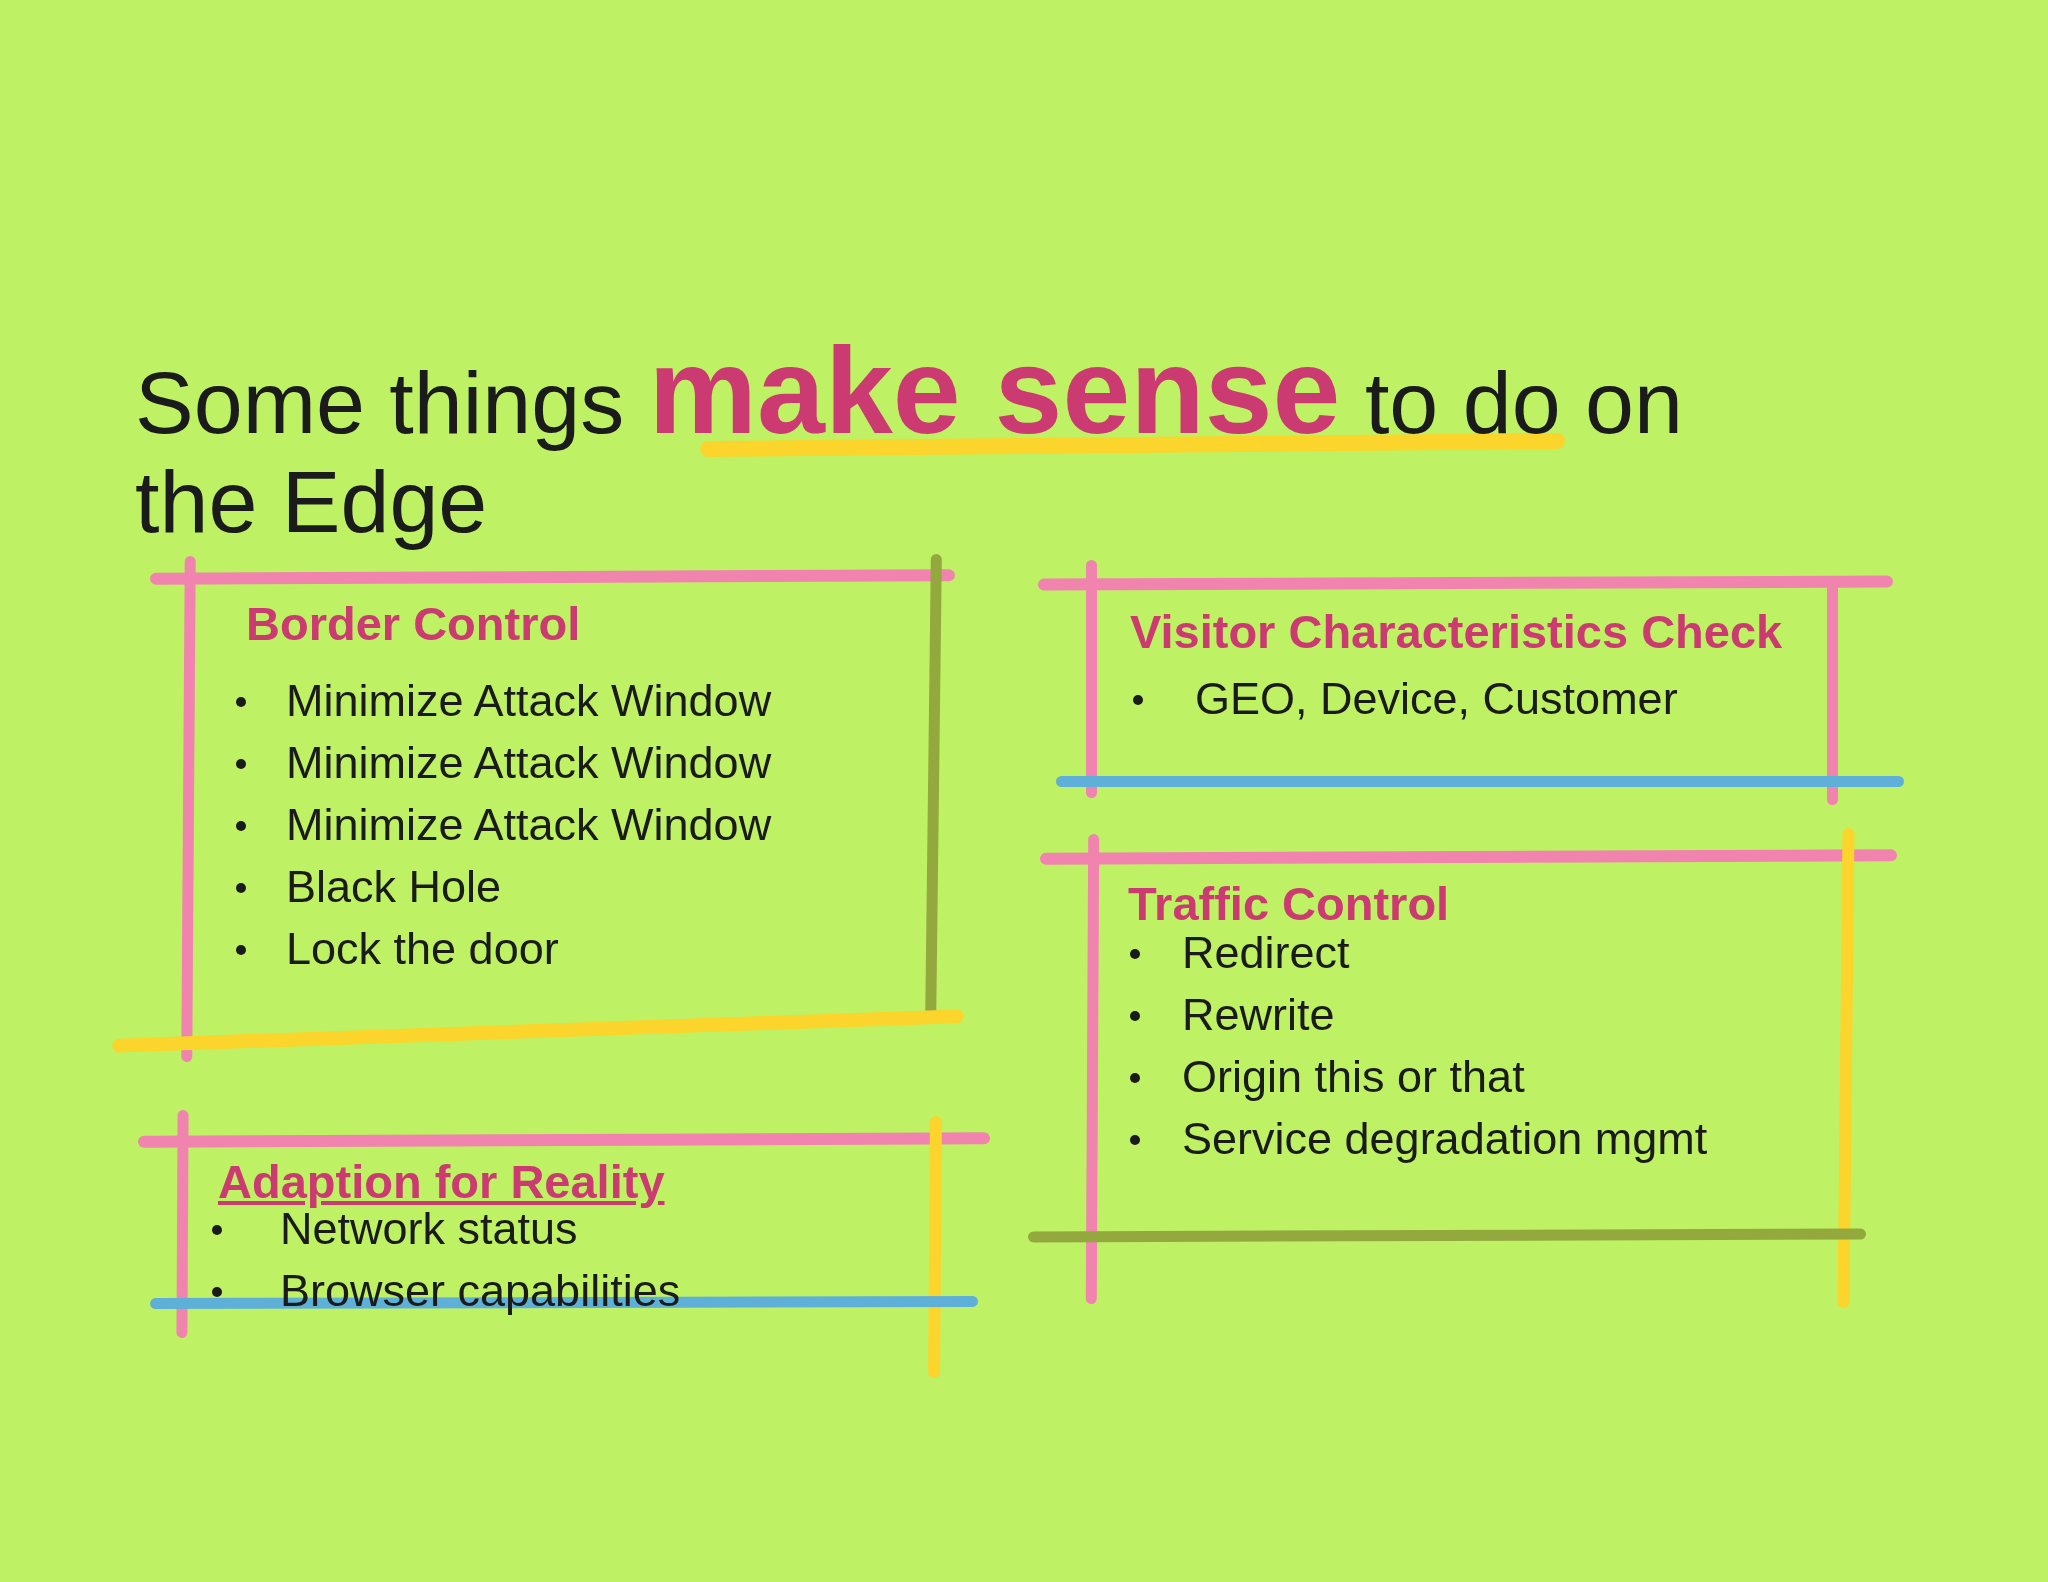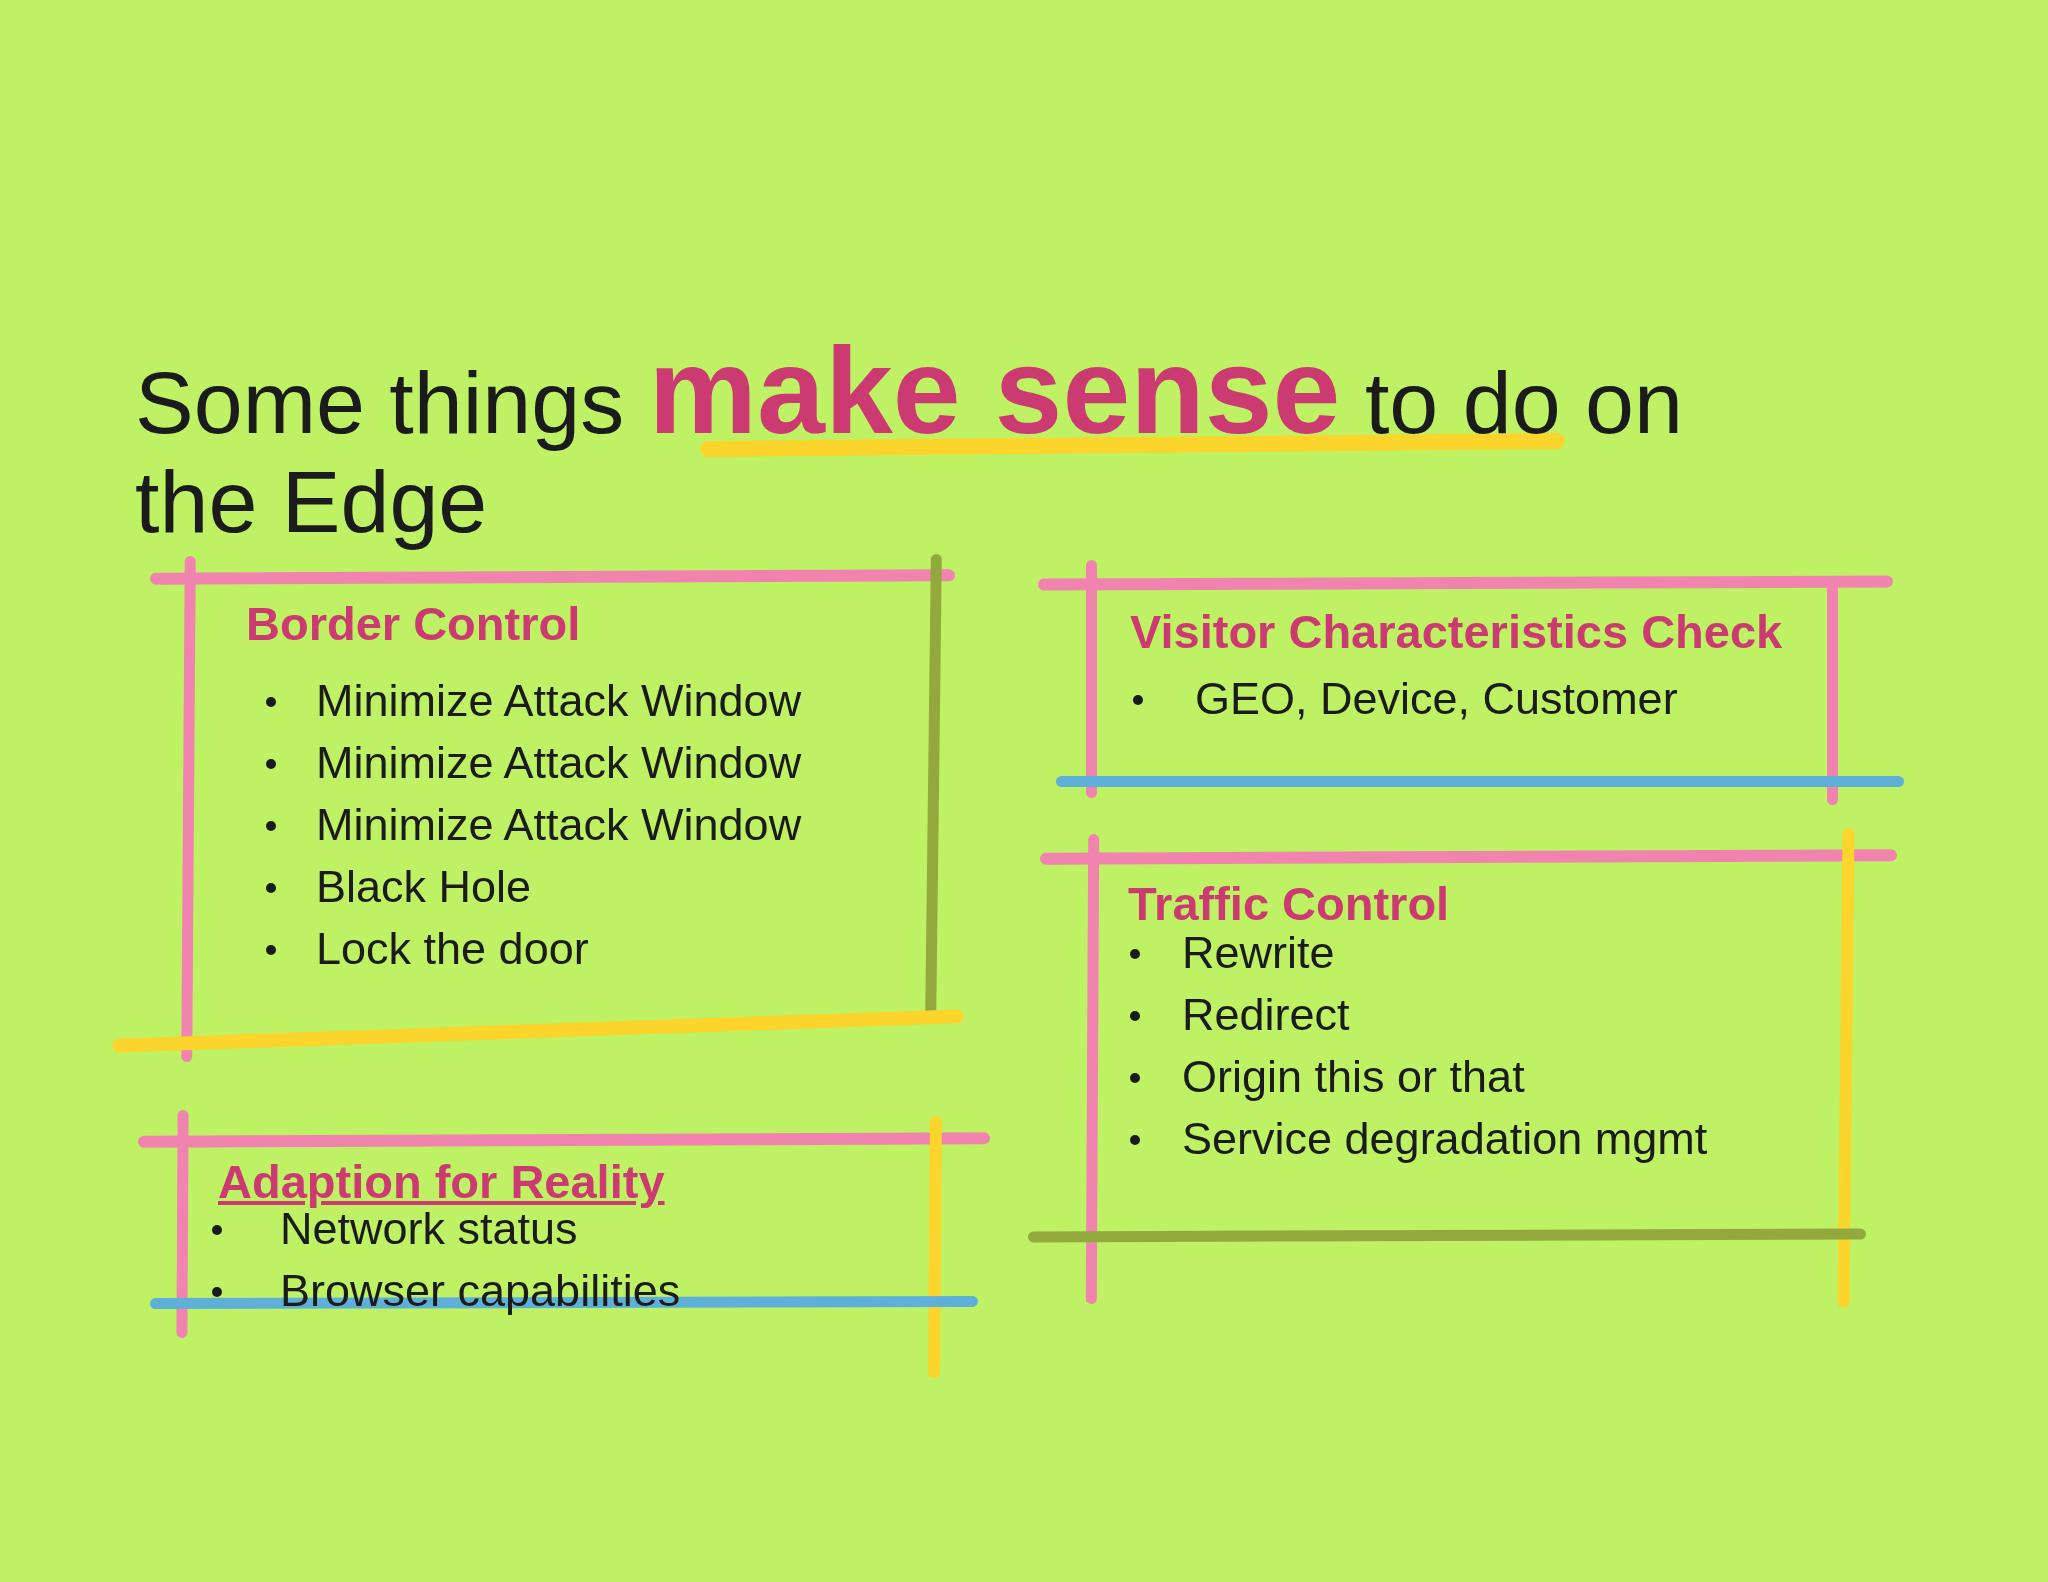--- a/index.html
+++ b/index.html
@@ -94,21 +94,21 @@
   #b3-header { left: 218px;  top: 1158px; text-decoration: underline; }
   #b4-header { left: 1128px; top: 880px; }
 
   ul.bullets {
     position: absolute;
     margin: 0;
     padding: 0;
     list-style: none;
     z-index: 2;
   }
-  #b1-list { left: 266px;  top: 670px; }
+  #b1-list { left: 236px;  top: 670px; }
   #b2-list { left: 1133px; top: 668px; }
   #b3-list { left: 212px;  top: 1186px; margin-top: 12px; }
   #b4-list { left: 1130px; top: 922px; }
 
   ul.bullets li {
     display: flex;
     align-items: flex-start;
     font-size: 45px;
     line-height: 62px;
     height: 62px;
@@ -194,28 +194,28 @@
   </ul>
 
   <div class="line pink b4-top"></div>
   <div class="line pink b4-left"></div>
   <div class="line yellow b4-right"></div>
   <div class="line green b4-bottom"></div>
   <div class="box-header" id="b4-header">Traffic Control</div>
   <ul class="bullets" id="b4-list">
     <li>
         <span class="dot"></span>
+        <span>Redirect</span>
+      </li>
+    <li>
+        <span class="dot"></span>
         <span>Rewrite</span>
       </li>
     <li>
         <span class="dot"></span>
-        <span>Redirect</span>
-      </li>
-    <li>
-        <span class="dot"></span>
         <span>Origin this or that</span>
       </li>
     <li>
         <span class="dot"></span>
         <span>Service degradation mgmt</span>
       </li>
   </ul>
 
 </div>
 

